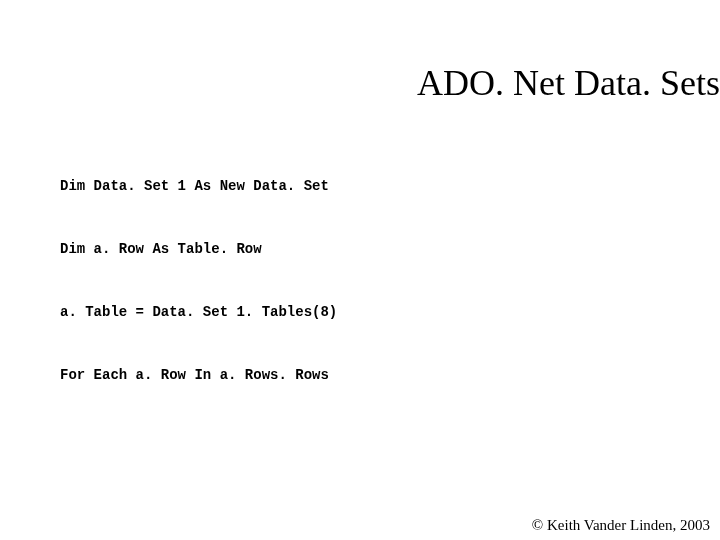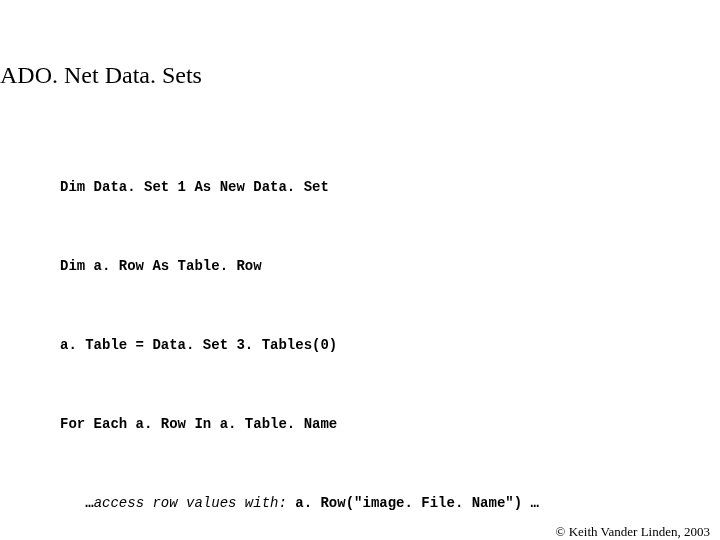--- a/index.html
+++ b/index.html
@@ -12,57 +12,56 @@
       position: relative;
       overflow: hidden;
     }
     .slide {
       padding: 0;
       width: 100%;
       height: 100%;
       position: relative;
     }
     .title {
-      font-size: 24px;
+      font-size: 36px;
       font-weight: normal;
-      text-align: left;
+      text-align: right;
       padding-top: 62px;
       padding-bottom: 30px;
     }
     .code-block {
       font-family: "Courier New", Courier, monospace;
       font-size: 14px;
       font-weight: bold;
       line-height: 1.5;
       padding-left: 60px;
       padding-right: 40px;
       white-space: pre-wrap;
     }
-    .code-line { display: block; margin-top: 16px; }
+    .code-line { display: block; }
     .italic-span {
       font-style: italic;
       font-weight: normal;
     }
     .copyright {
       position: absolute;
-      bottom: 0;
+      bottom: 6px;
       right: 10px;
-      font-size: 13px;
+      font-size: 15px;
       font-family: "Times New Roman", Times, serif;
     }
   </style>
 </head>
 <body>
 
 <div class="slide">
   <h1 class="title">ADO. Net Data. Sets</h1>
 
   <div class="code-block">
     <span class="code-line">Dim Data. Set 1 As New Data. Set</span>
     <span class="code-line">Dim a. Row As Table. Row</span>
-    <span class="code-line">a. Table = Data. Set 3. Tables(0)</span>
-    <span class="code-line">For Each a. Row In a. Table. Name</span>
-    <span class="code-line"><span>   …</span><span class="italic-span">access row values with: </span><span>a. Row("image. File. Name") …</span></span>
+    <span class="code-line">a. Table = Data. Set 1. Tables(8)</span>
+    <span class="code-line">For Each a. Row In a. Rows. Rows</span>
     
   </div>
 
   <div class="copyright">© Keith Vander Linden, 2003</div>
 </div>
 
 </body></html>

